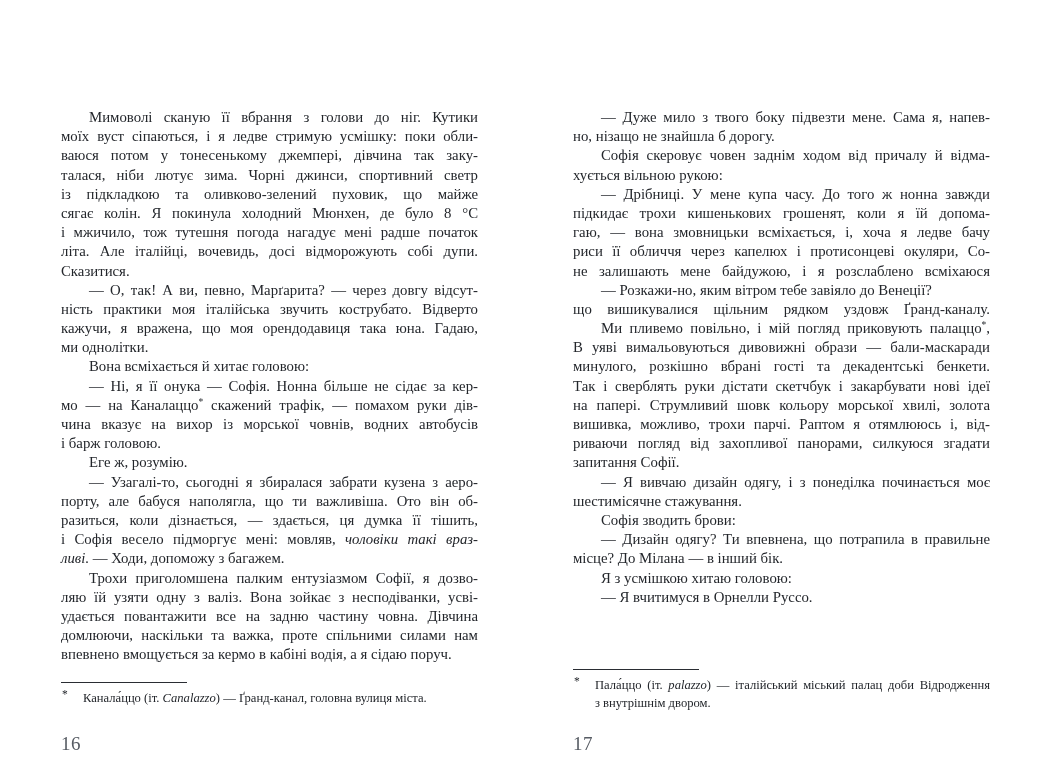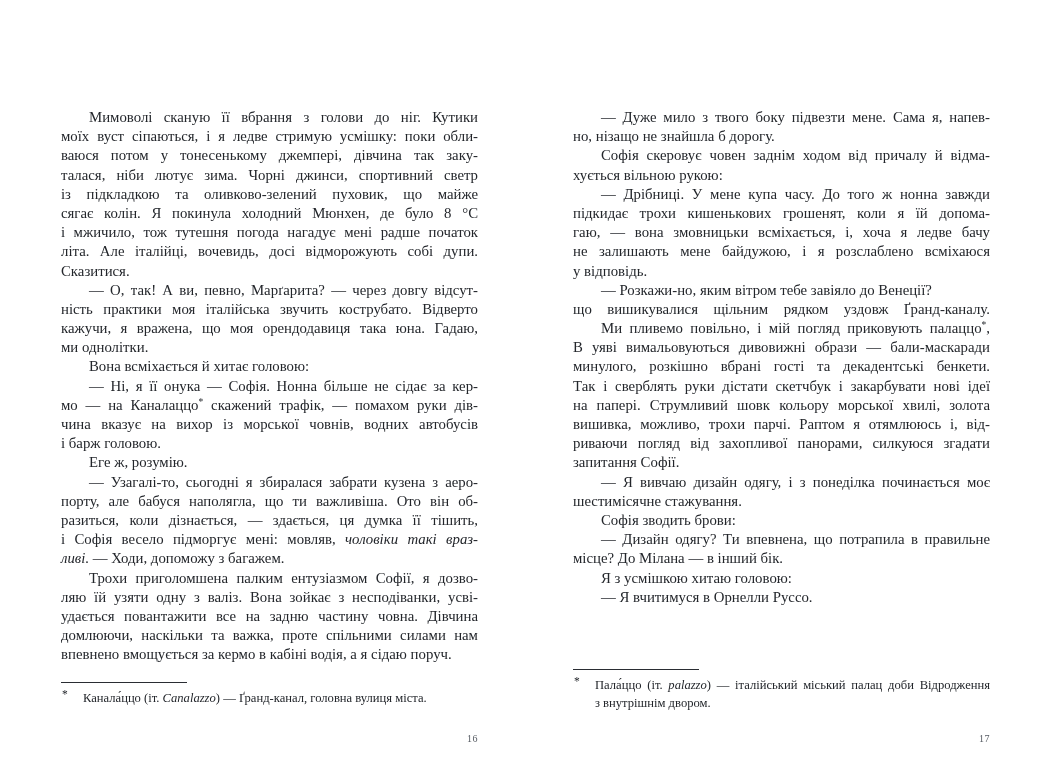--- a/index.html
+++ b/index.html
@@ -80,22 +80,22 @@
     left: 1px;
     top: -2px;
     font-size: 11.5px;
   }
 
   .pagenum {
     position: absolute;
     top: 696px;
     left: 0;
     width: 100%;
-    text-align: right;
-    font-size: 10px;
+    text-align: left;
+    font-size: 19px;
     letter-spacing: 0.5px;
     color: var(--page-number);
   }
 </style>
 </head>
 <body>
 
 <div class="spread">
 
   <section class="page page-left">
@@ -161,22 +161,22 @@
           <div class="line line-last"><span>но, нізащо не знайшла б дорогу.</span></div>
         </div>
         <div class="para">
           <div class="line line-first"><span>Софія скеровує човен заднім ходом від причалу й відма-</span></div>
           <div class="line line-last"><span>хується вільною рукою:</span></div>
         </div>
         <div class="para">
           <div class="line line-first"><span>— Дрібниці. У мене купа часу. До того ж нонна завжди</span></div>
           <div class="line"><span>підкидає трохи кишенькових грошенят, коли я їй допома-</span></div>
           <div class="line"><span>гаю, — вона змовницьки всміхається, і, хоча я ледве бачу</span></div>
+          <div class="line"><span>риси її обличчя через капелюх і протисонцеві окуляри, Со-</span></div>
           <div class="line"><span>не залишають мене байдужою, і я розслаблено всміхаюся</span></div>
-          <div class="line line-last"><span>у відповідь.</span></div>
         </div>
         <div class="para">
           <div class="line line-first line-last"><span>— Розкажи-но, яким вітром тебе завіяло до Венеції?</span></div>
         </div>
         <div class="para">
           <div class="line"><span>що вишикувалися щільним рядком уздовж Ґранд-каналу.</span></div>
           <div class="line line-first"><span>Ми пливемо повільно, і мій погляд приковують палаццо</span><span class="sup">*</span><span>,</span></div>
           <div class="line"><span>В уяві вимальовуються дивовижні образи — бали-маскаради</span></div>
           <div class="line"><span>минулого, розкішно вбрані гості та декадентські бенкети.</span></div>
           <div class="line"><span>Так і сверблять руки дістати скетчбук і закарбувати нові ідеї</span></div>

